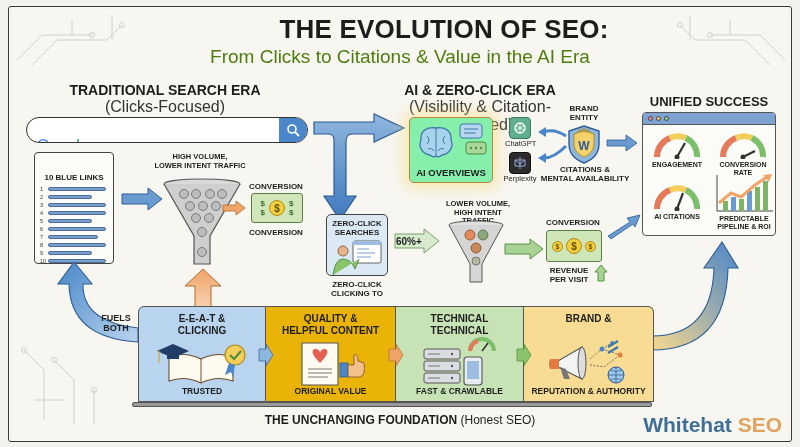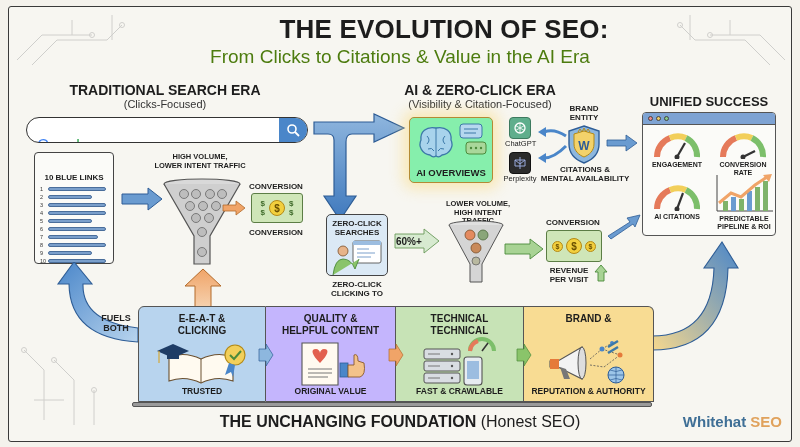--- a/index.html
+++ b/index.html
@@ -18,21 +18,21 @@
   .abs { position: absolute; }
   .title-main {
     left: 0; width: 800px; top: 14px;
     font-size: 26px; font-weight: 700; letter-spacing: 0.2px; text-align: center; margin-left: 44px;
   }
   .title-sub {
     left: 0; width: 800px; top: 46px;
     font-size: 19px; text-align: center; color: #4d7c0f;
   }
   .era-title { font-size: 14px; font-weight: 700; text-align: center; }
-  .era-sub { font-size: 11px; text-align: center; color: #333; }
+  .era-sub { font-size: 16px; text-align: center; color: #333; }
   .small-cap { font-size: 8px; font-weight: 700; text-align: center; line-height: 1.15; color: #222; }
 
   
   .circuit { position: absolute; opacity: 0.35; }
 
   
   .gbar {
     left: 26px; top: 117px; width: 282px; height: 26px;
     border: 1.6px solid #333; border-radius: 14px; background: #fff;
     overflow: hidden;
@@ -96,24 +96,24 @@
   }
 
   
   .found-row { left: 138px; top: 306px; width: 516px; height: 96px; display: flex; }
   .found-cell { position: relative; height: 100%; border: 1.3px solid #555; border-left: none; }
   .found-cell:first-child { border-left: 1.3px solid #555; border-top-left-radius: 6px; }
   .found-cell:last-child { border-top-right-radius: 6px; }
   .fc-title { font-size: 10px; font-weight: 700; text-align: center; margin-top: 6px; line-height: 1.15; }
   .fc-foot { position: absolute; bottom: 5px; left: 0; width: 100%; font-size: 8.5px; font-weight: 700; text-align: center; }
   .shelf { left: 132px; top: 402px; width: 520px; height: 5px; background: #9a9a9a; border: 1px solid #555; border-radius: 2px; }
-  .found-caption { left: 0; width: 800px; top: 413px; font-size: 16px; text-align: center; }
+  .found-caption { left: 0; width: 800px; top: 413px; font-size: 12px; text-align: center; }
   .found-caption b { font-weight: 700; }
 
-  .brand-logo { right: 18px; top: 413px; font-size: 15px; font-weight: 700; }
+  .brand-logo { right: 18px; top: 413px; font-size: 21px; font-weight: 700; }
 </style>
 </head>
 <body>
 
 <div class="frame"></div>
 
 <svg class="circuit" style="left:12px;top:10px" width="150" height="60">
   <path d="M5 50 L30 25 L80 25 M20 55 L45 30 L95 30 L110 15 M60 10 L60 25 M100 5 L100 30" stroke="#888" fill="none" stroke-width="1"></path>
   <circle cx="80" cy="25" r="2.5" fill="none" stroke="#888"></circle>
     <circle cx="110" cy="15" r="2.5" fill="none" stroke="#888"></circle>
@@ -461,21 +461,21 @@
       <line x1="46" y1="18" x2="46" y2="42" stroke="#6b5030" stroke-width="1"></line>
       <path d="M2 10 L18 3 L34 10 L18 17 Z" fill="#1f3d66"></path>
         <rect x="12" y="12" width="12" height="6" fill="#1f3d66"></rect>
       <line x1="4" y1="10" x2="4" y2="22" stroke="#d4a83a" stroke-width="1.2"></line>
       <circle cx="80" cy="14" r="10" fill="#f2cf5a" stroke="#b48a17" stroke-width="1.2"></circle>
       <path d="M75 14 L79 18 L86 10" stroke="#4b8a3b" stroke-width="2" fill="none"></path>
       <path d="M74 22 L70 34 L76 31 L78 36 L80 24" fill="#4a86c9"></path>
     </svg>
     <div class="fc-foot">TRUSTED</div>
   </div>
-  <div class="found-cell" style="width:130px;background:#c4b5fd">
+  <div class="found-cell" style="width:130px;background:#eab308">
     <div class="fc-title">
       <div>QUALITY &amp;</div>
       <div>HELPFUL CONTENT</div>
     </div>
     <svg class="abs" style="left:30px;top:34px" width="76" height="46">
       <path d="M6 2 L42 2 L42 44 L6 44 Z" fill="#fffaf0" stroke="#555" stroke-width="1.1"></path>
       <path d="M24 18 C16 10 14 4 20 4 C22 4 24 6 24 8 C24 6 26 4 28 4 C34 4 32 10 24 18 Z" fill="#e2604f" transform="translate(0,4)"></path>
       <path d="M12 28 L36 28 M12 32 L36 32 M12 36 L32 36" stroke="#777" stroke-width="1"></path>
       <rect x="44" y="22" width="8" height="14" fill="#4a86c9" stroke="#2e5d96" stroke-width="0.8"></rect>
       <path d="M52 24 L58 24 L58 14 Q62 12 62 20 L68 22 Q70 34 64 36 L52 36 Z" fill="#f3c28a" stroke="#8a5a2a" stroke-width="0.9"></path>

